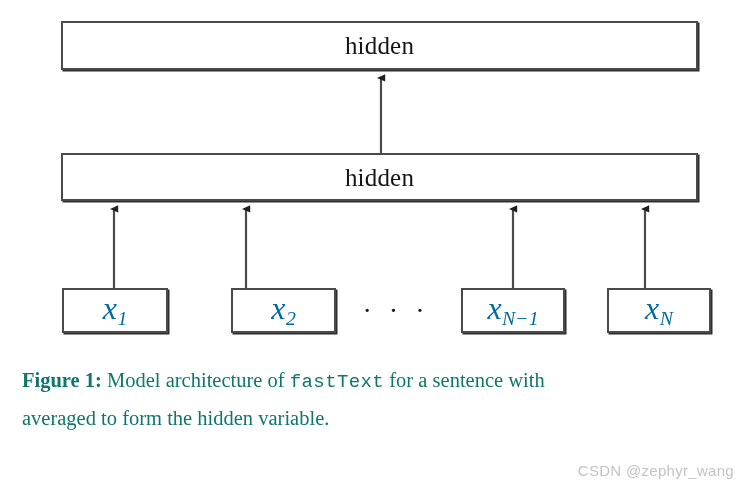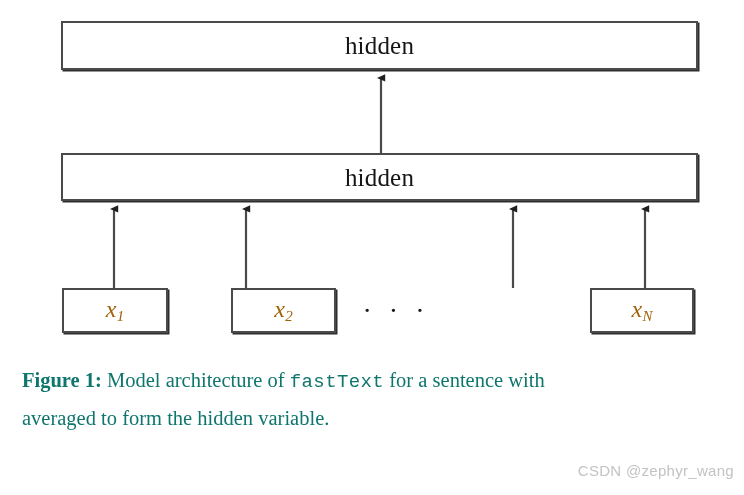--- a/index.html
+++ b/index.html
@@ -42,28 +42,28 @@
     letter-spacing: 0.2px;
   }
 
   #output-box  { left: 61px;  top: 21px;  width: 637px; height: 49px; }
   #hidden-box  { left: 61px;  top: 153px; width: 637px; height: 48px; text-align: center; }
 
   .input-box { height: 45px; top: 288px; }
   #x1-box       { left: 62px;  width: 106px; }
   #x2-box       { left: 195px; width: 105px; margin-left: 36px; }
   #xnm1-box     { left: 461px; width: 104px; }
-  #xn-box       { left: 590px; width: 104px; }
+  #xn-box       { left: 607px; width: 104px; }
 
   .math {
     font-family: "Liberation Serif", "DejaVu Serif", serif;
     font-style: italic;
-    font-size: 24px;
+    font-size: 32px;
     line-height: 1;
-    color: #a16207;
+    color: #0369a1;
     white-space: nowrap;
   }
   .math sub {
     font-style: italic;
     font-size: 0.62em;
     vertical-align: -0.28em;
     margin-left: 0.5px;
   }
 
   #ellipsis {
@@ -148,20 +148,23 @@
   <div class="node-box input-box" id="x1-box">
     <span class="math"><span>x</span><sub>1</sub></span>
   </div>
 
   <div class="node-box input-box" id="x2-box">
     <span class="math"><span>x</span><sub>2</sub></span>
   </div>
 
   <div id="ellipsis">· · ·</div>
 
+  <div class="node-box input-box" id="xnm1-box">
+    <span class="math"><span>x</span><sub>N−1</sub></span>
+  </div>
 
   <div class="node-box input-box" id="xn-box">
     <span class="math"><span>x</span><sub>N</sub></span>
   </div>
 
 </div>
 
 <div class="caption">
   <div class="cap-line"><b>Figure 1:</b><span> Model architecture of </span><span class="mono">fastText</span><span> for a sentence with</span></div>
   <div class="cap-line">averaged to form the hidden variable.</div>

